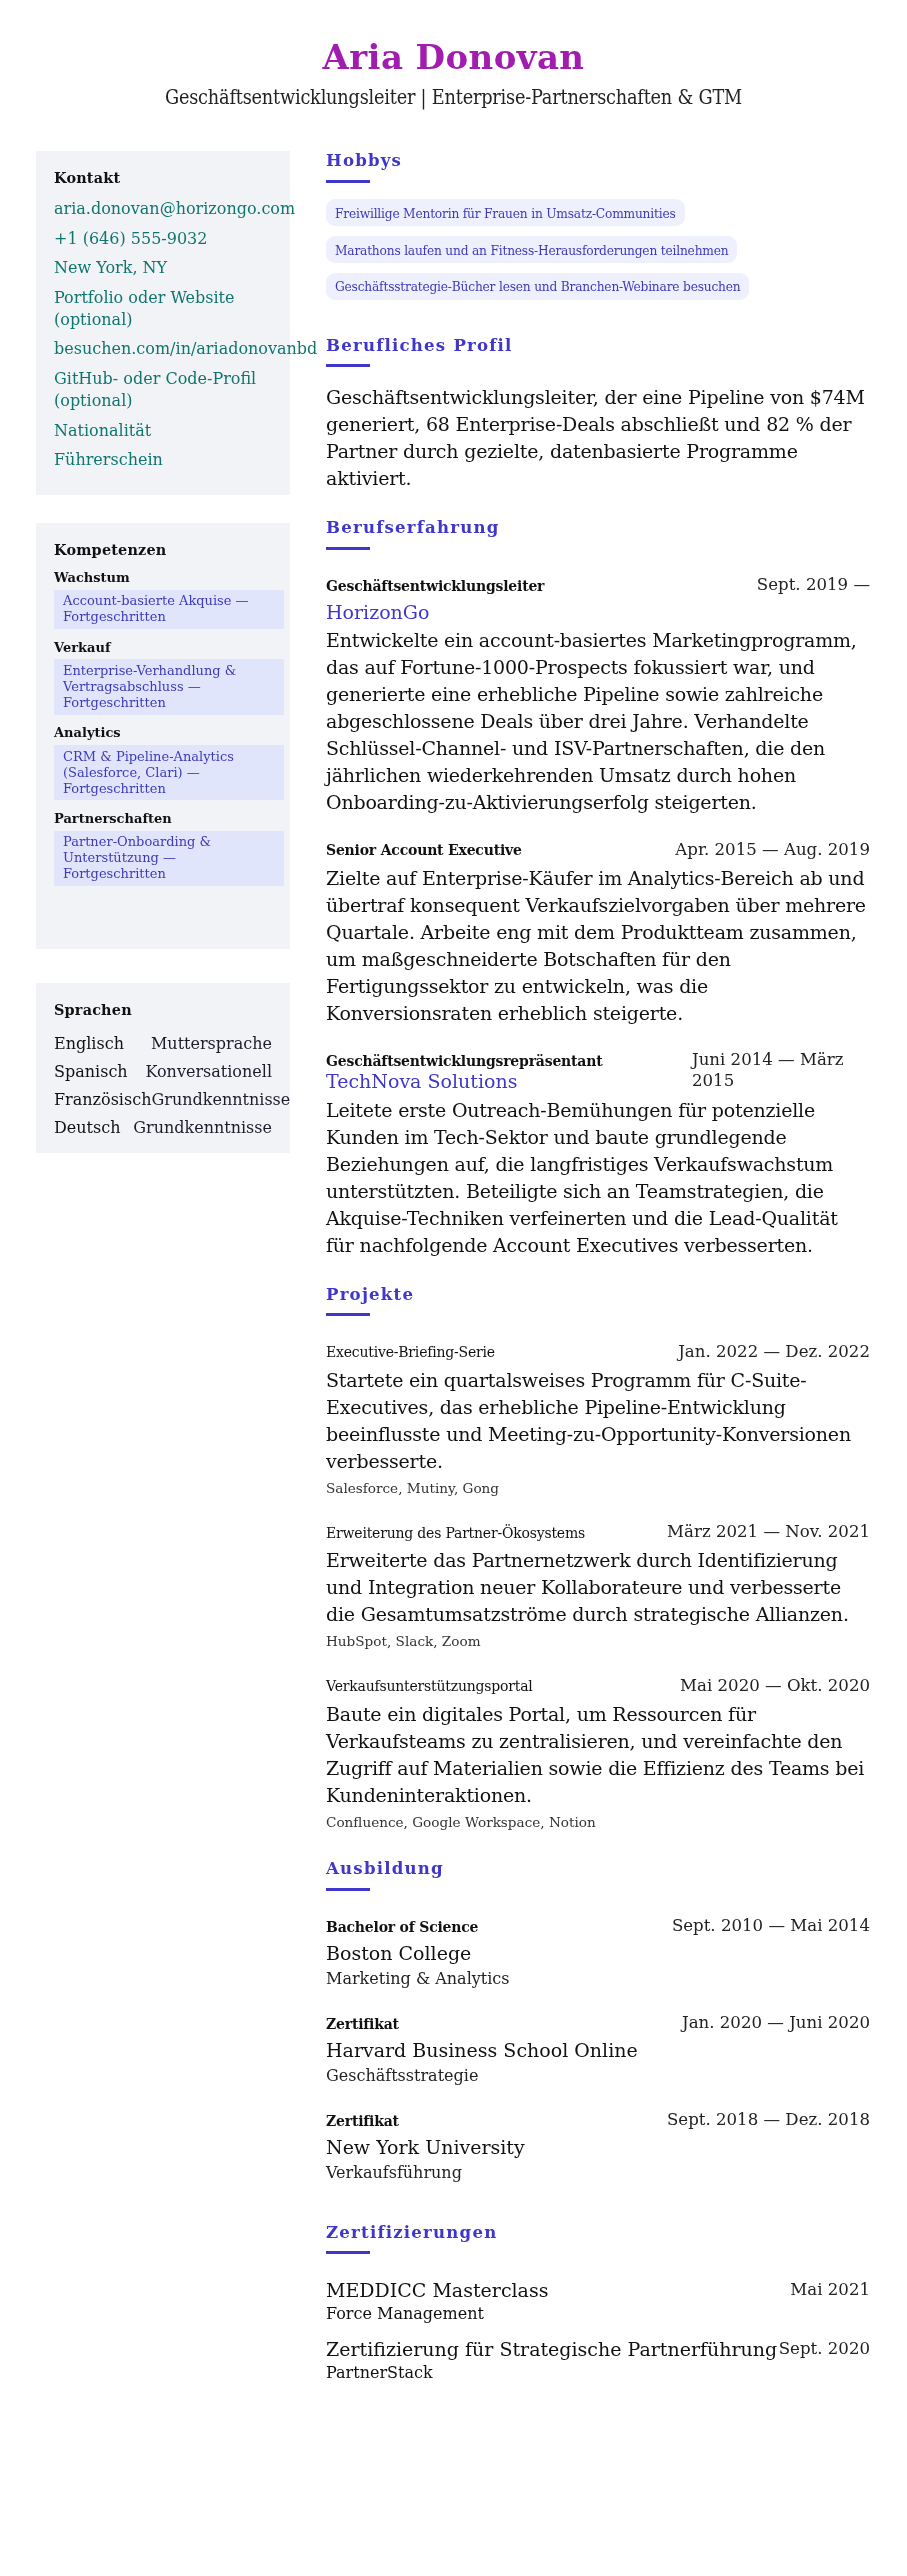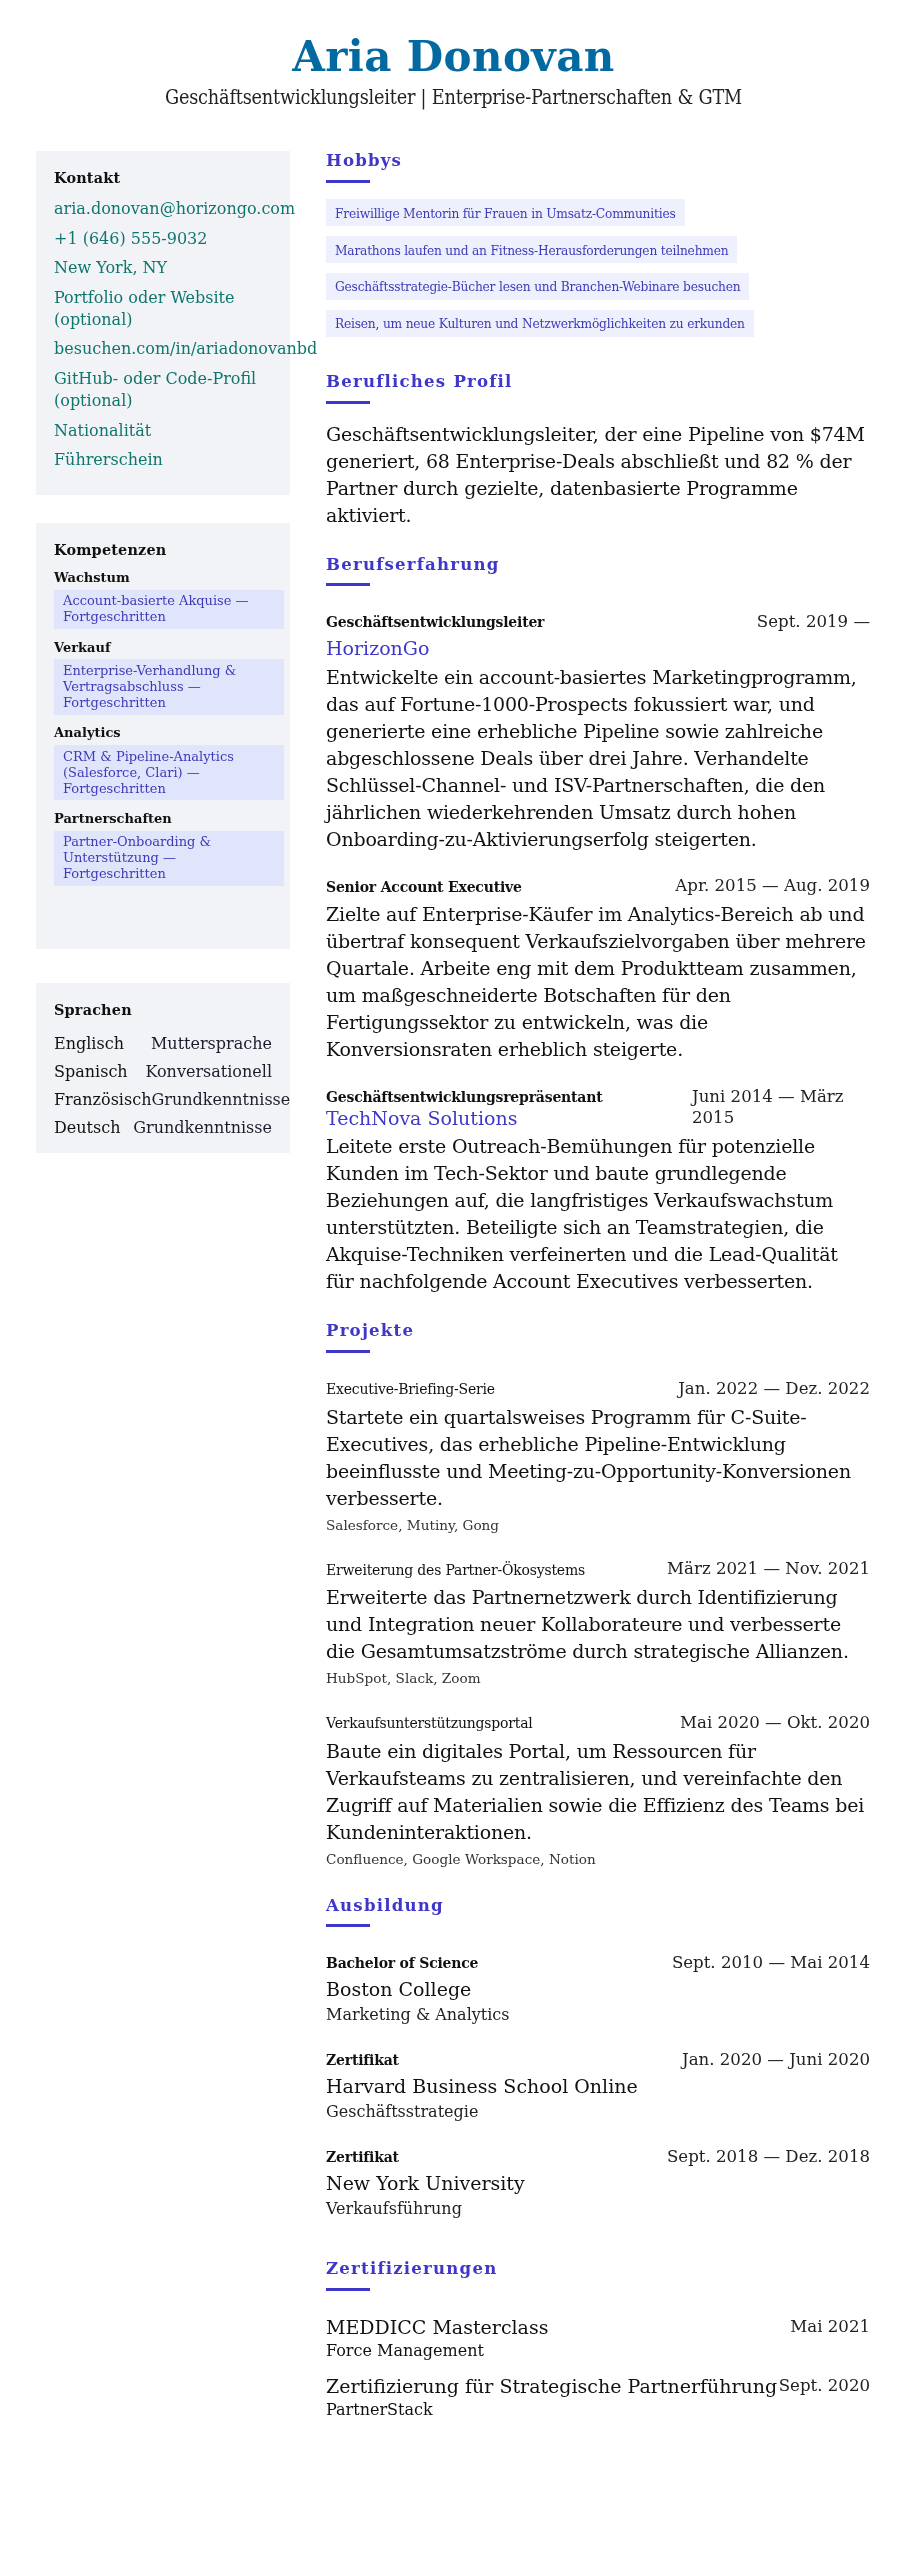--- a/index.html
+++ b/index.html
@@ -1,21 +1,21 @@
 <!DOCTYPE html>
 <html style="font-size:12px"><head>
 <meta charset="utf-8">
 <style>
   * { box-sizing: border-box; margin: 0; padding: 0; }
   html, body { width: 907px; background: #ffffff; }
   body { font-family: "DejaVu Serif", serif; color: #111111; }
   .page { width: 907px; min-height: 2576px; position: relative; }
 
   header.top { text-align: center; padding-top: 32px; height: 133px; }
-  .name { font-size: 42px; font-weight: bold; line-height: 50px; color: #0369a1; letter-spacing: 0.4px; }
+  .name { font-size: 34px; font-weight: bold; line-height: 50px; color: #a21caf; letter-spacing: 0.4px; }
   .headline { font-family: "DejaVu Serif", serif; font-size: 19.7px; line-height: 26px; color: #222; margin-top: 3px; letter-spacing: -0.2px; font-stretch: condensed; }
 
   .layout { display: flex; padding: 0 36px; gap: 36px; align-items: flex-start; }
   .sidebar { width: 254px; flex: 0 0 254px; padding-top: 18px; }
   .main { width: 544px; flex: 0 0 544px; padding-top: 18px; }
 
   .card { background: #f2f3f7; padding: 18px 18px 23px 18px; margin-bottom: 28px; }
   .card-title { font-size: 14.4px; font-weight: bold; color: #111; margin-bottom: 12px; letter-spacing: 0.2px; }
   .contact-list { list-style: none; }
   .contact-item { font-size: 16px; line-height: 22px; color: #0f766e; margin-bottom: 7.6px; white-space: normal; }
@@ -27,21 +27,21 @@
 
   .lang-row { display: flex; font-size: 16px; line-height: 28px; color: #111; white-space: nowrap; }
   .lang-name { flex: 0 0 auto; }
   .lang-level { flex: 1 1 auto; text-align: right; color: #1c1c2a; }
 
   .section { margin-bottom: 26px; }
   .section-title { font-size: 16.6px; font-weight: bold; color: #3f37c9; letter-spacing: 1.2px; line-height: 19.7px; }
   .section-rule { width: 44px; height: 3px; background: #3f37c9; margin-top: 9px; margin-bottom: 16.6px; }
 
   .hobby-list { list-style: none; }
-  .hobby-chip { display: inline-block; background: #eef0fd; color: #3d3bb8; font-size: 13.6px; line-height: 18px; padding: 4.5px 9px; margin-bottom: 9.8px; letter-spacing: -0.2px; font-stretch: condensed; }
+  .hobby-chip { display: inline-block; background: #eef0fd; color: #3d3bb8; font-size: 13.6px; line-height: 18px; padding: 4.5px 9px; margin-bottom: 9.8px; letter-spacing: -0.2px; font-stretch: condensed; border-radius: 9px; }
 
   .summary { font-size: 19px; line-height: 27px; color: #111; letter-spacing: -0.2px; }
 
   .entry { margin-bottom: 21px; }
   .entry-head { display: flex; justify-content: space-between; align-items: flex-start; }
   .entry-title { font-size: 14px; font-weight: bold; color: #111; line-height: 26px; letter-spacing: -0.2px; }
   .entry-title.plain { font-weight: normal; }
   .entry-date { font-size: 16.6px; color: #222; line-height: 21px; text-align: right; padding-top: 1.5px; white-space: nowrap; }
   .entry-date.wrap { white-space: normal; width: 174px; text-align: left; }
   .entry-org { font-size: 19px; color: #3f37c9; line-height: 27px; }
@@ -121,21 +121,20 @@
     </aside>
 
     <main class="main">
       <section class="section">
         <h2 class="section-title">Hobbys</h2>
         <div class="section-rule"></div>
         <ul class="hobby-list">
           <li><span class="hobby-chip">Freiwillige Mentorin für Frauen in Umsatz-Communities</span></li>
           <li><span class="hobby-chip">Marathons laufen und an Fitness-Herausforderungen teilnehmen</span></li>
           <li><span class="hobby-chip">Geschäftsstrategie-Bücher lesen und Branchen-Webinare besuchen</span></li>
-          <li><span class="hobby-chip">Reisen, um neue Kulturen und Netzwerkmöglichkeiten zu erkunden</span></li>
         </ul>
       </section>
 
       <section class="section">
         <h2 class="section-title">Berufliches Profil</h2>
         <div class="section-rule"></div>
         <p class="summary">Geschäftsentwicklungsleiter, der eine Pipeline von $74M generiert, 68 Enterprise-Deals abschließt und 82 % der Partner durch gezielte, datenbasierte Programme aktiviert.</p>
       </section>
 
       <section class="section">

